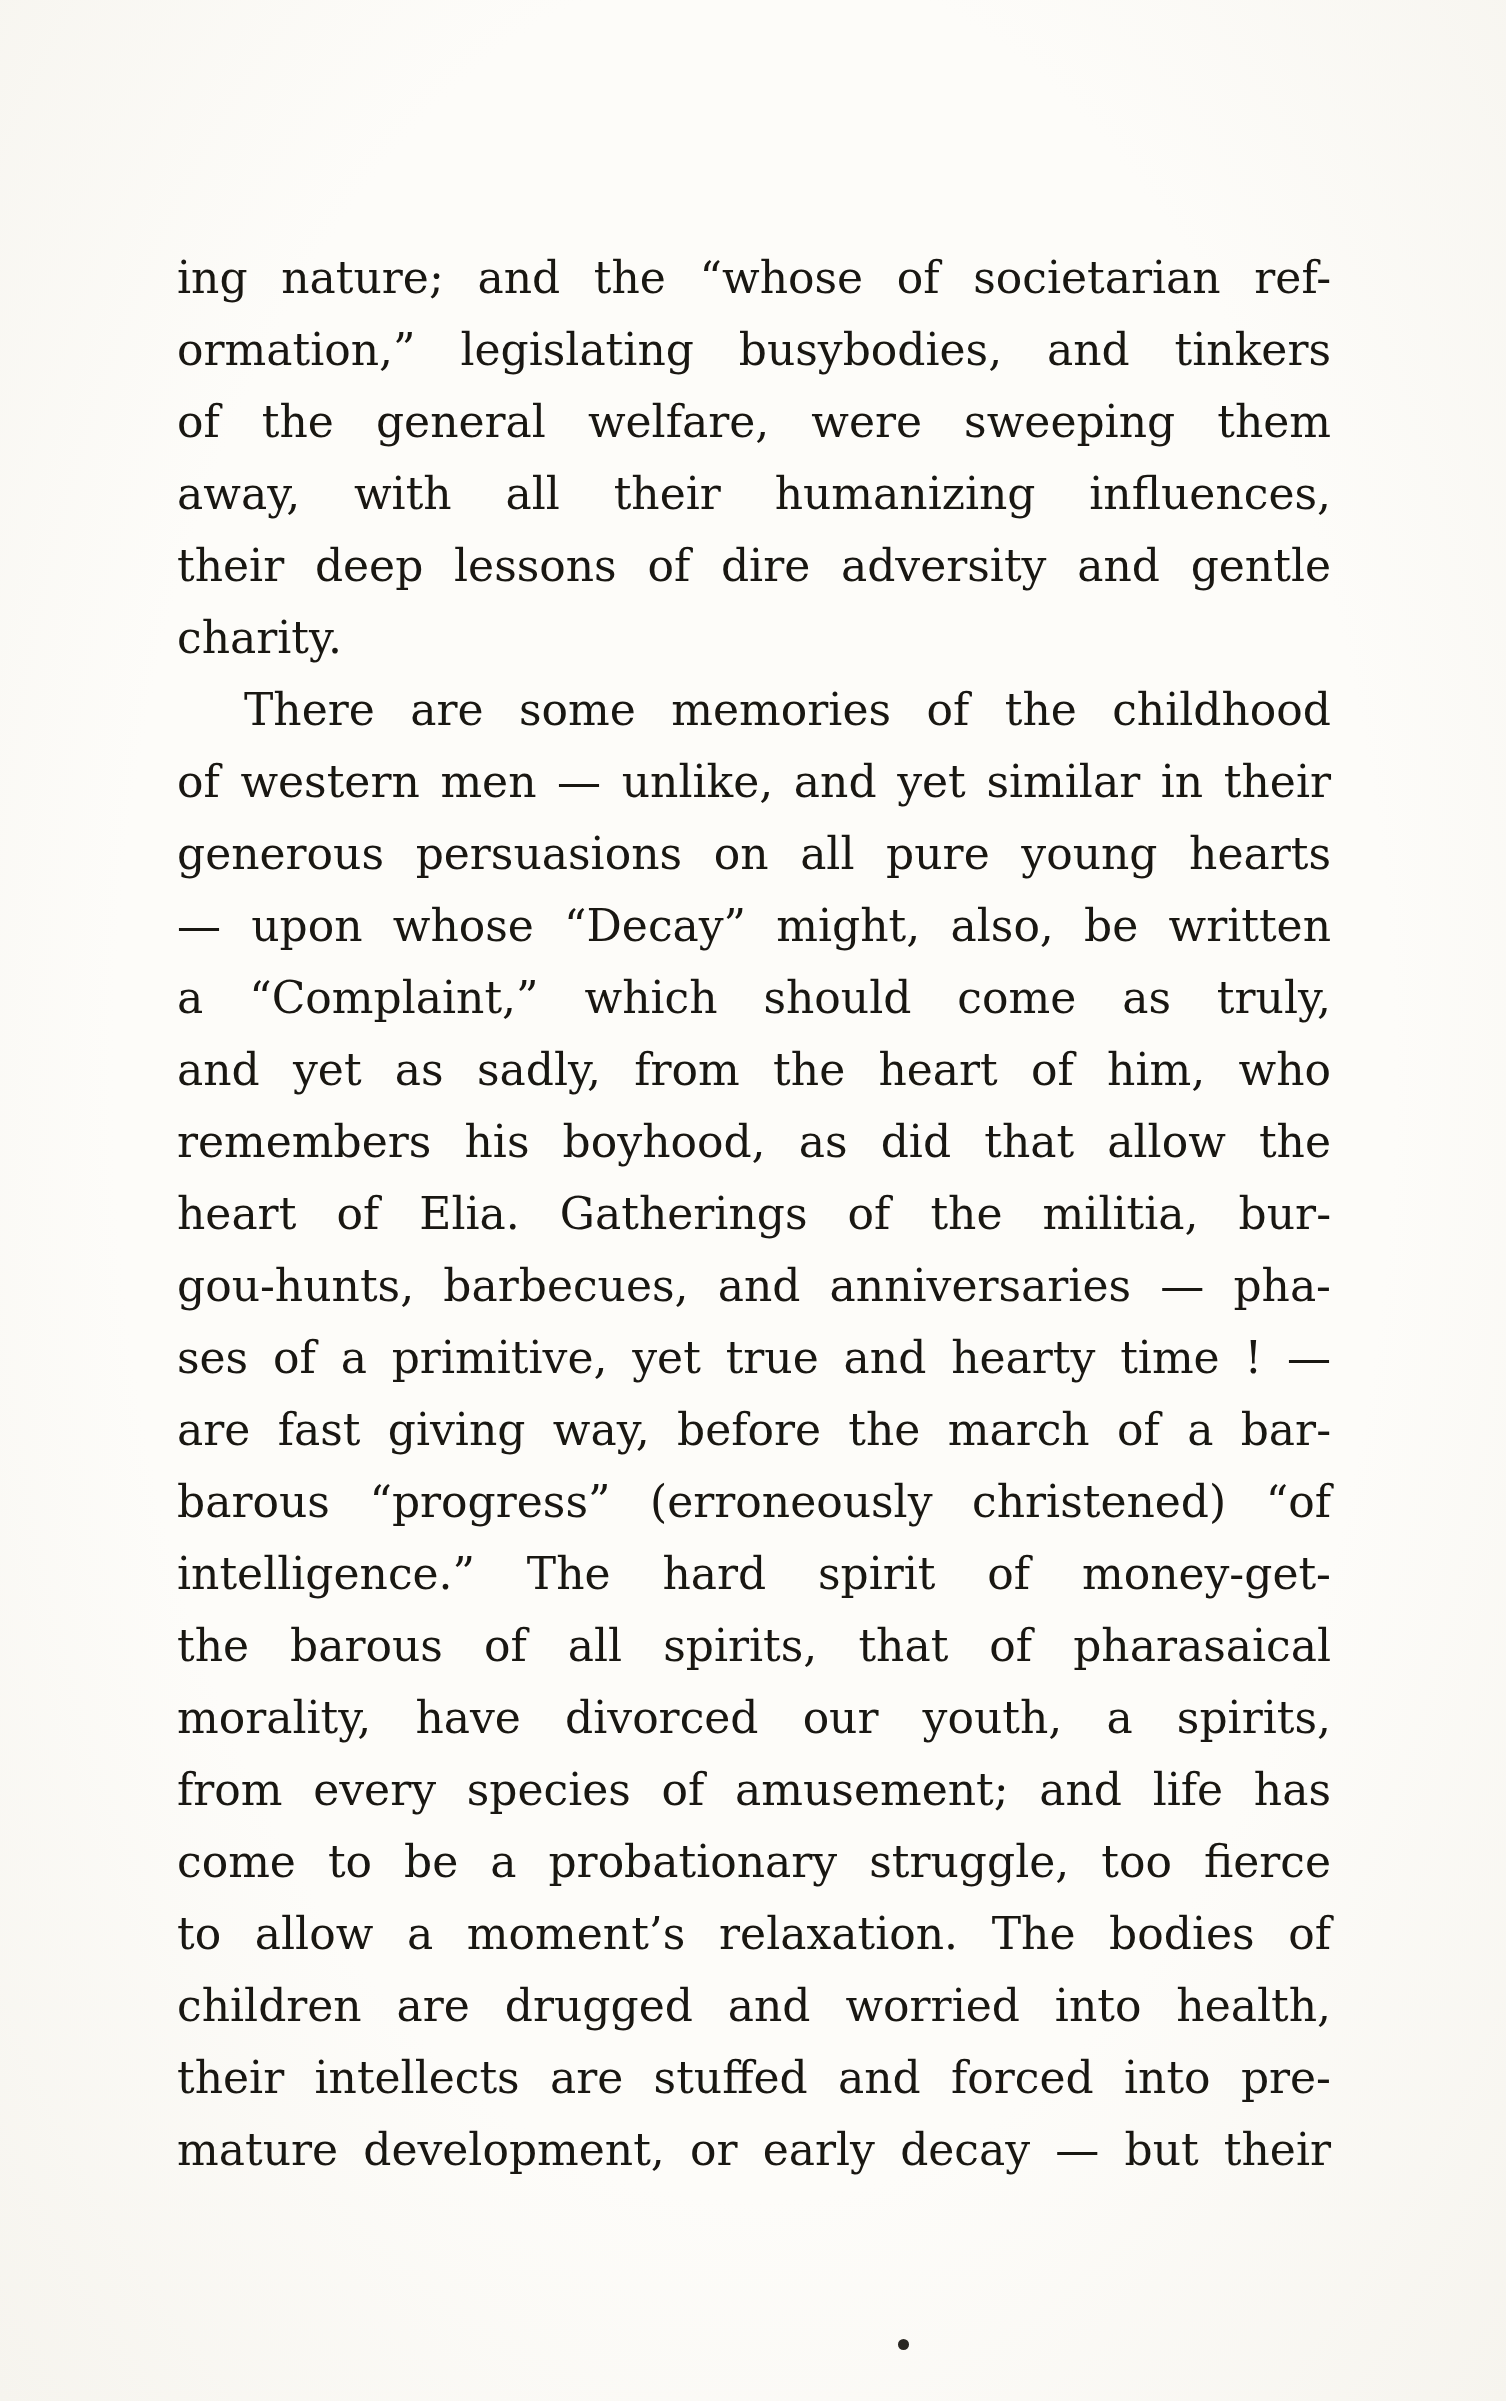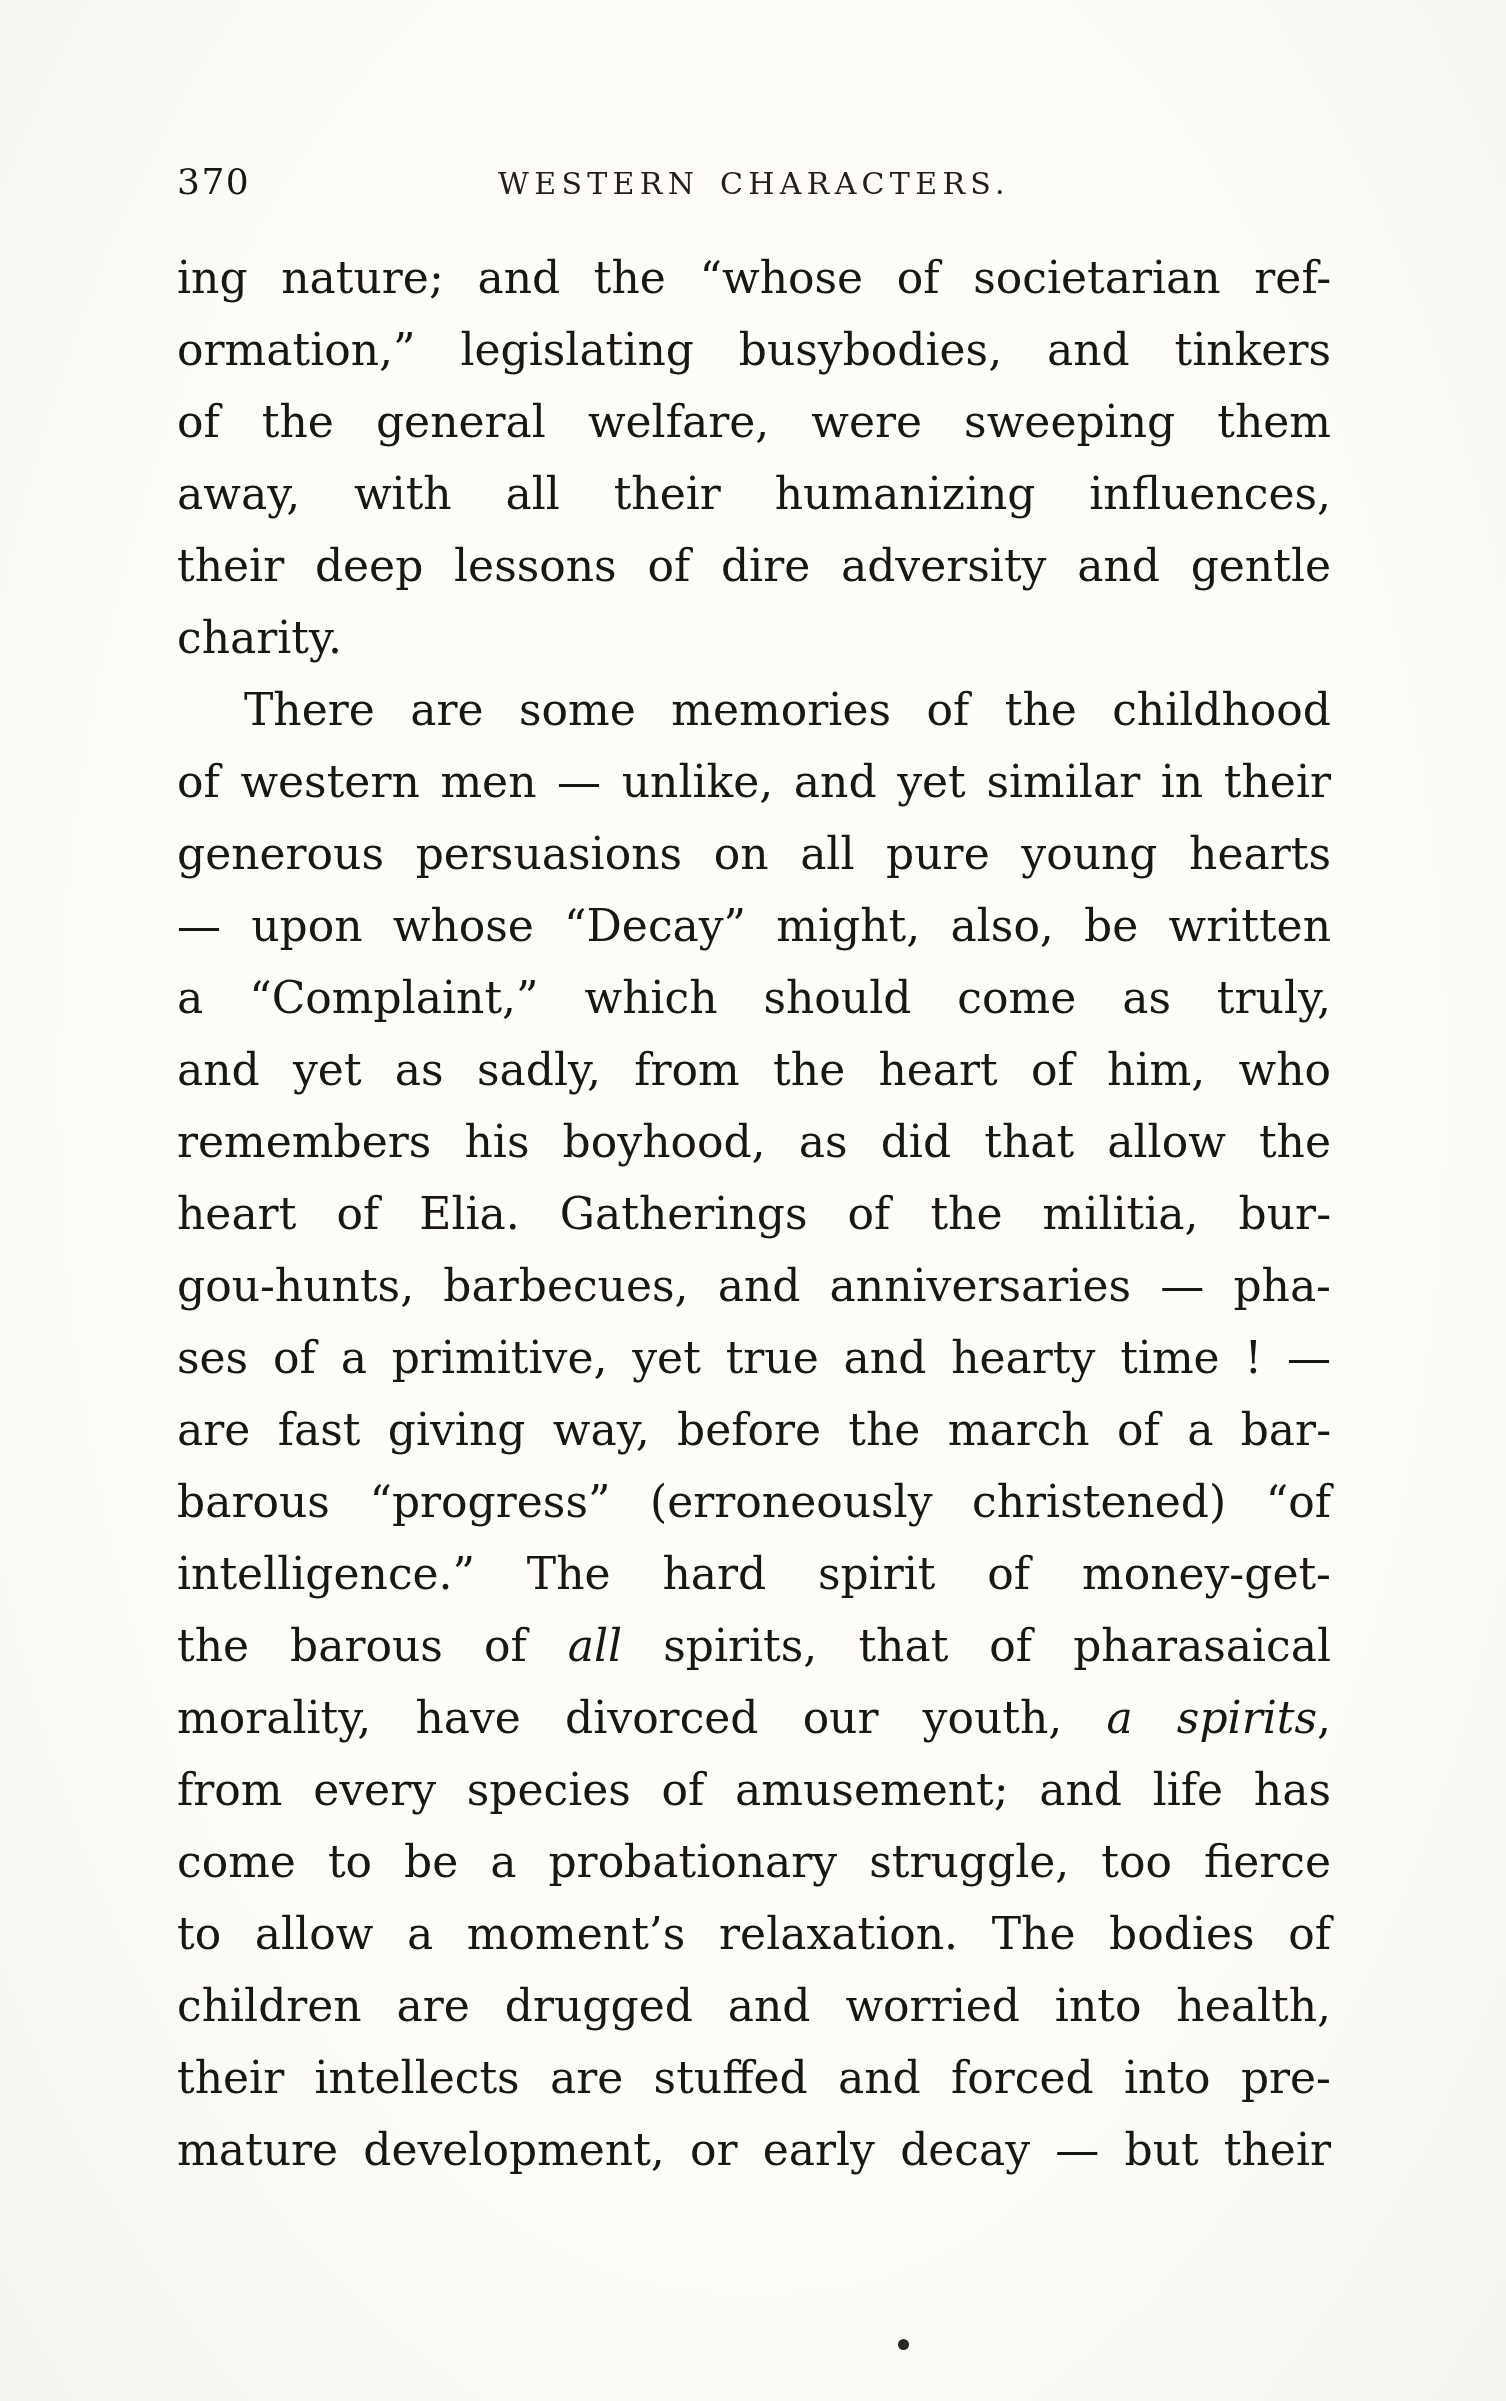--- a/index.html
+++ b/index.html
@@ -57,42 +57,37 @@
     min-height: 72px;
   }
   .line.no-justify {
     text-align: left;
     text-align-last: left;
   }
   .line.indent {
     padding-left: 67px;
   }
   .it {
-    font-style: italic;
   }
   .ink-dot {
     position: absolute;
     left: 898px;
     top: 2339px;
     width: 11.4px;
     height: 10.7px;
     border-radius: 50%;
     background: #2a2archive8 23;
     background: #2a2823;
   }
 </style>
 </head>
 <body>
 
 <div class="page">
 
-  <div class="header-row">
-    <div class="page-number">370</div>
-    <div class="running-title">WESTERN CHARACTERS.</div>
-  </div>
 
   <div class="text-block">
     <div class="line">ing nature; and the “whose of societarian ref-</div>
     <div class="line">ormation,” legislating busybodies, and tinkers</div>
     <div class="line">of the general welfare, were sweeping them</div>
     <div class="line">away, with all their humanizing influences,</div>
     <div class="line">their deep lessons of dire adversity and gentle</div>
     <div class="line no-justify">charity.</div>
     <div class="line indent">There are some memories of the childhood</div>
     <div class="line">of western men — unlike, and yet similar in their</div>

